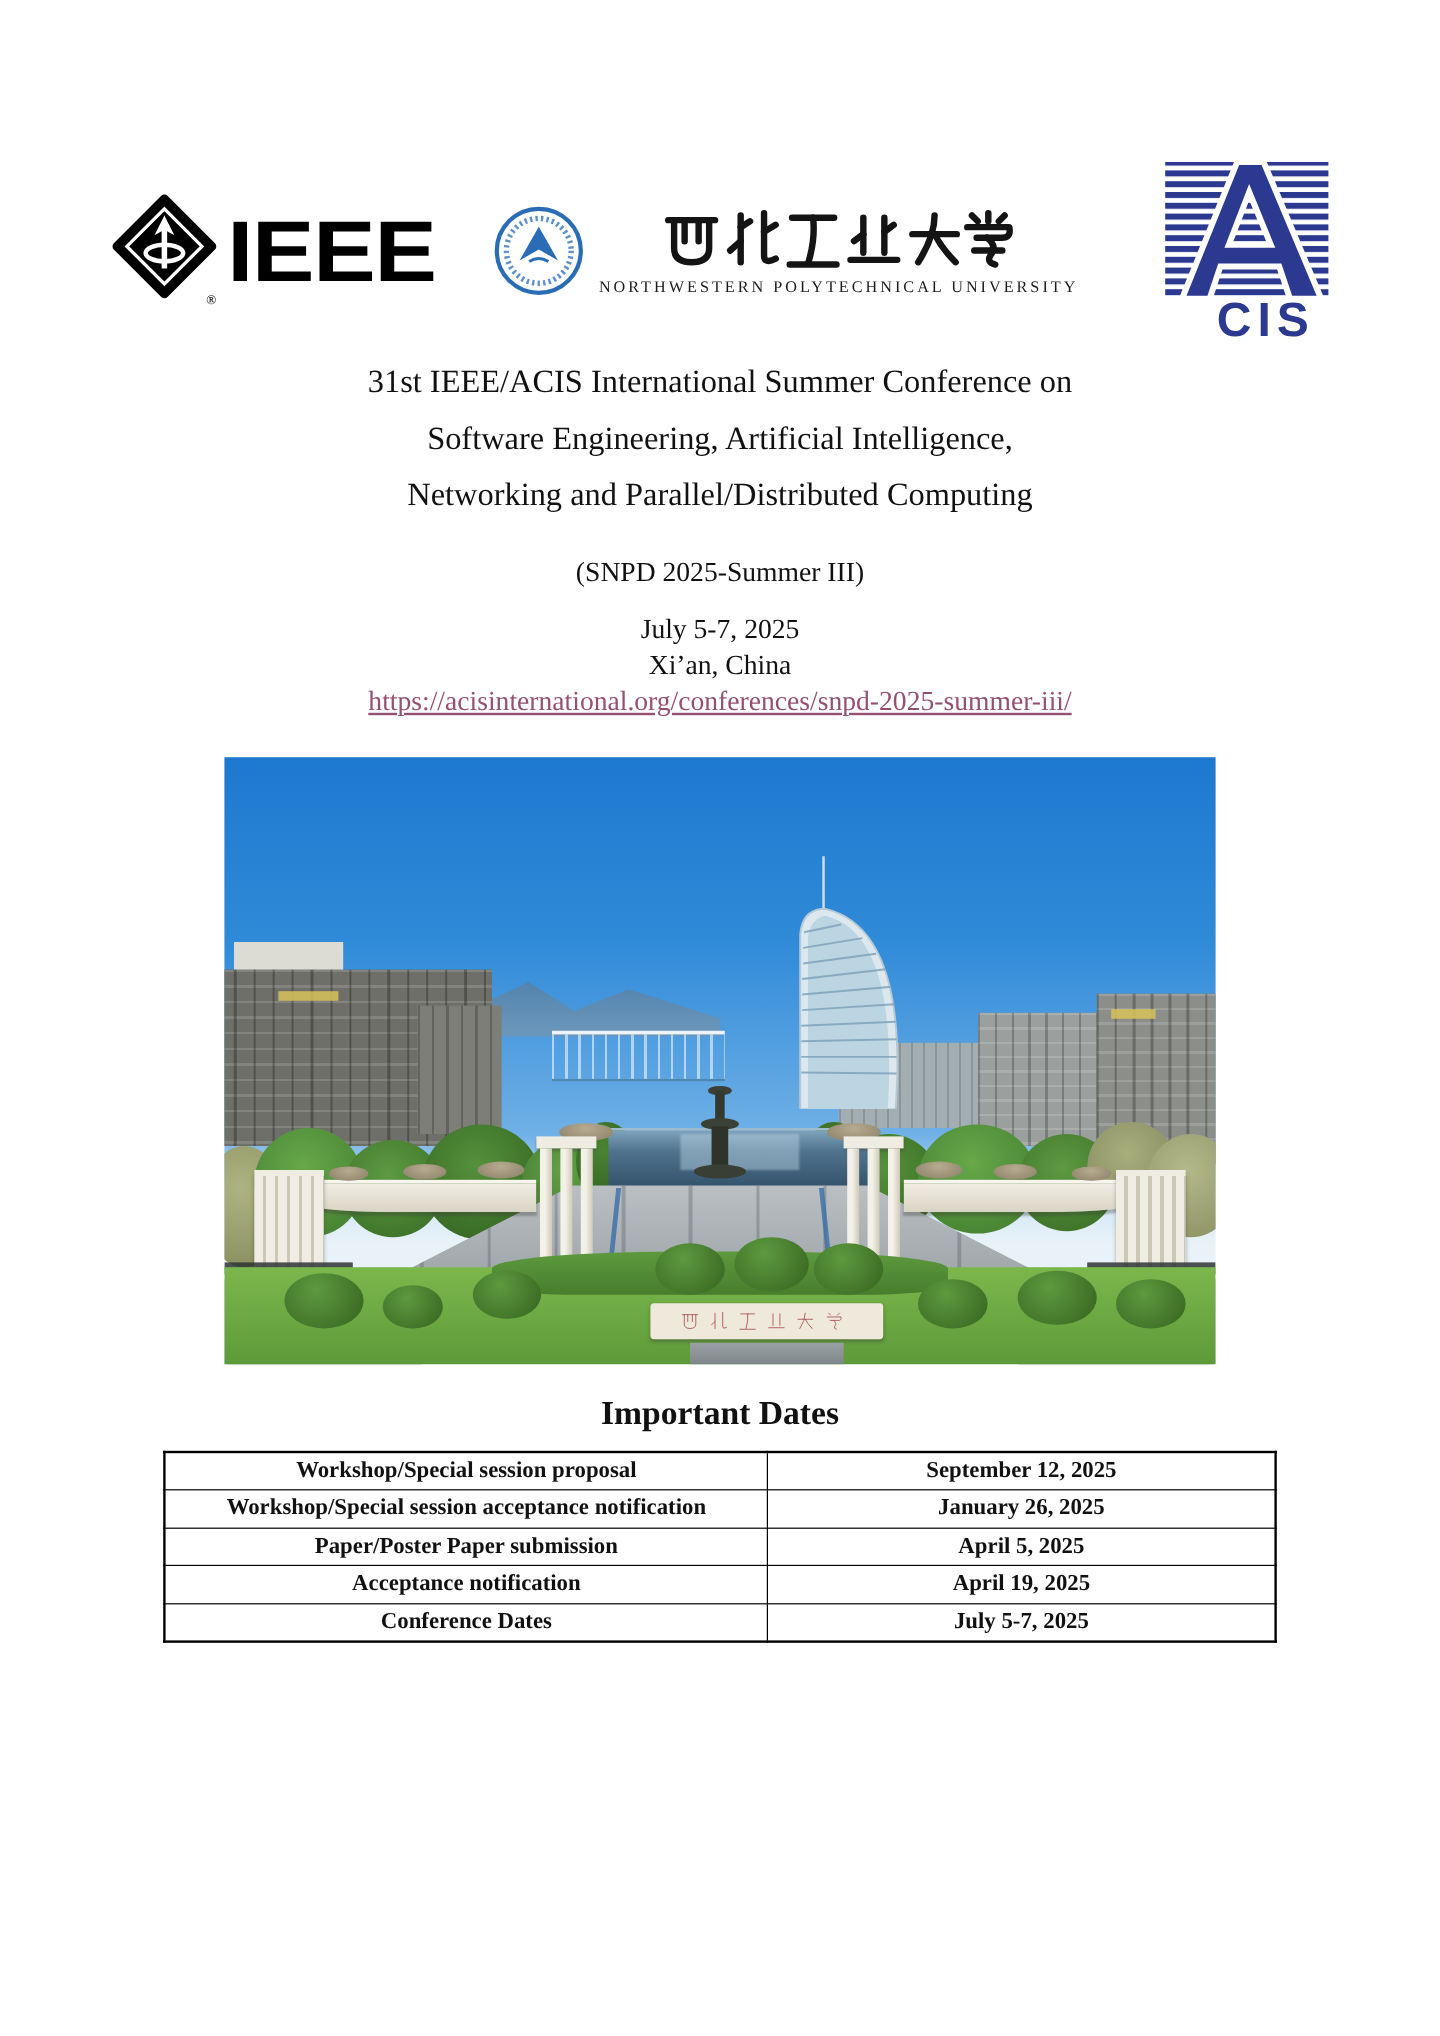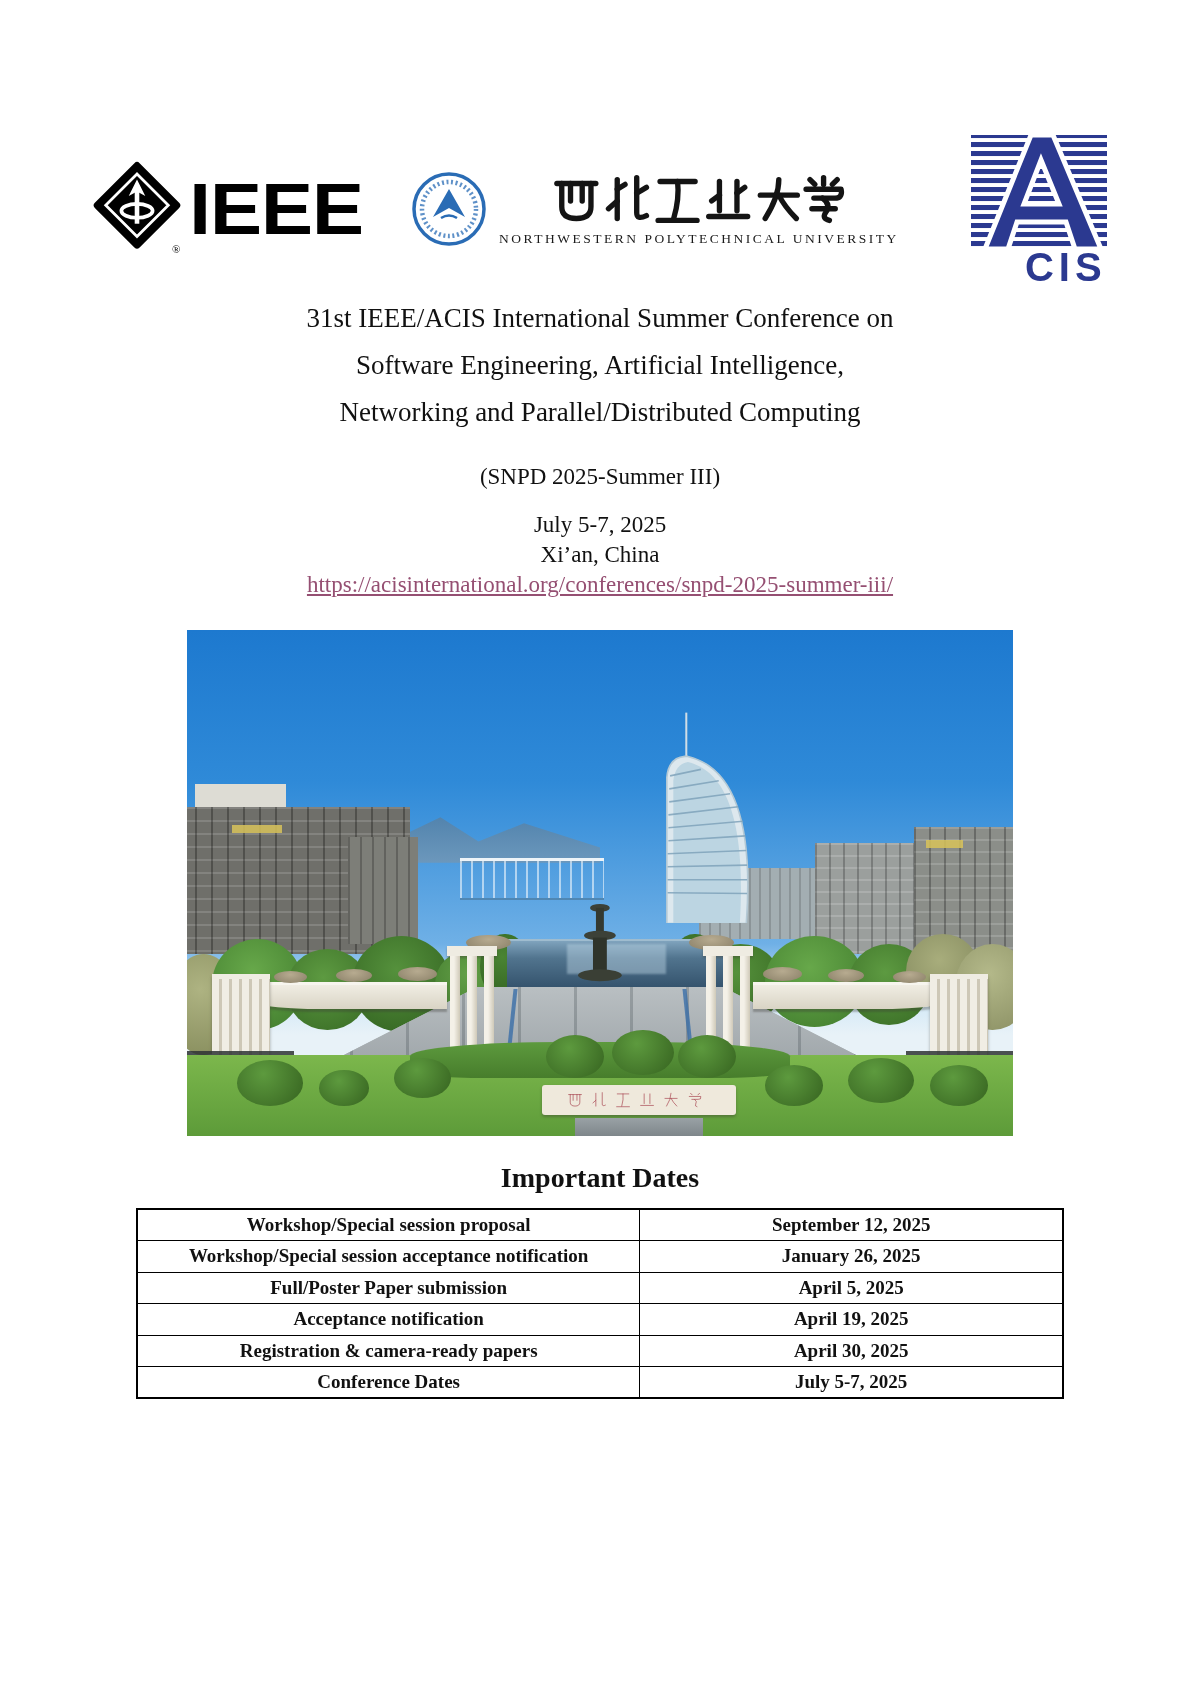--- a/index.html
+++ b/index.html
@@ -11,21 +11,21 @@
   .page { width:1200px; height:1697px; position:relative; }
 
   
   .logos { margin-top:133px; height:152px; display:flex; align-items:center; justify-content:center; gap:48px; }
   .ieee-logo { display:flex; align-items:center; gap:6px; }
   .ieee-word { font-family:"Liberation Sans","DejaVu Sans",sans-serif; font-weight:bold; font-size:78px; letter-spacing:-1px; color:#000; transform:scaleY(.92); line-height:1; }
   .npu-logo { display:flex; align-items:center; gap:12px; }
   .npu-right { display:flex; flex-direction:column; align-items:center; }
   .npu-caption { font-size:13.5px; letter-spacing:2.5px; color:#1a1a1a; margin-top:2px; white-space:nowrap; }
   .acis-logo { position:relative; width:162px; height:152px; }
-  .acis-cis { position:absolute; right:2px; bottom:-2px; font-family:"Liberation Sans","DejaVu Sans",sans-serif; font-weight:bold; font-size:40px; letter-spacing:5px; color:#2b3990; line-height:1; }
+  .acis-cis { position:absolute; right:13px; bottom:-2px; font-family:"Liberation Sans","DejaVu Sans",sans-serif; font-weight:bold; font-size:40px; letter-spacing:5px; color:#2b3990; line-height:1; }
 
   
   .title { text-align:center; font-size:46px; font-weight:bold; letter-spacing:1px; margin-top:36px; line-height:56px; }
   .conf-line { text-align:center; font-size:27px; font-weight:normal; line-height:47px; }
   .conf-block { margin-top:10px; }
   .series-line { text-align:center; font-size:23px; margin-top:26px; line-height:30px; }
   .dates-line { text-align:center; font-size:23px; margin-top:18px; line-height:30px; }
   .location-line { text-align:center; font-size:23px; line-height:30px; }
   .url-line { text-align:center; line-height:30px; }
   .url-line a { font-size:23px; color:#954F72; text-decoration:underline; cursor:pointer; }
@@ -342,30 +342,26 @@
       <tbody>
         <tr>
           <td class="c-label">Workshop/Special session proposal</td>
           <td>September 12, 2025</td>
         </tr>
         <tr>
           <td class="c-label">Workshop/Special session acceptance notification</td>
           <td>January 26, 2025</td>
         </tr>
         <tr>
-          <td class="c-label">Full/Poster Paper submission</td>
+          <td class="c-label">Paper/Poster Paper submission</td>
           <td>April 5, 2025</td>
         </tr>
         <tr>
           <td class="c-label">Acceptance notification</td>
           <td>April 19, 2025</td>
-        </tr>
-        <tr>
-          <td class="c-label">Registration &amp; camera-ready papers</td>
-          <td>April 30, 2025</td>
         </tr>
         <tr>
           <td class="c-label">Conference Dates</td>
           <td>July 5-7, 2025</td>
         </tr>
       </tbody>
     </table>
   </main>
 </div>
 

